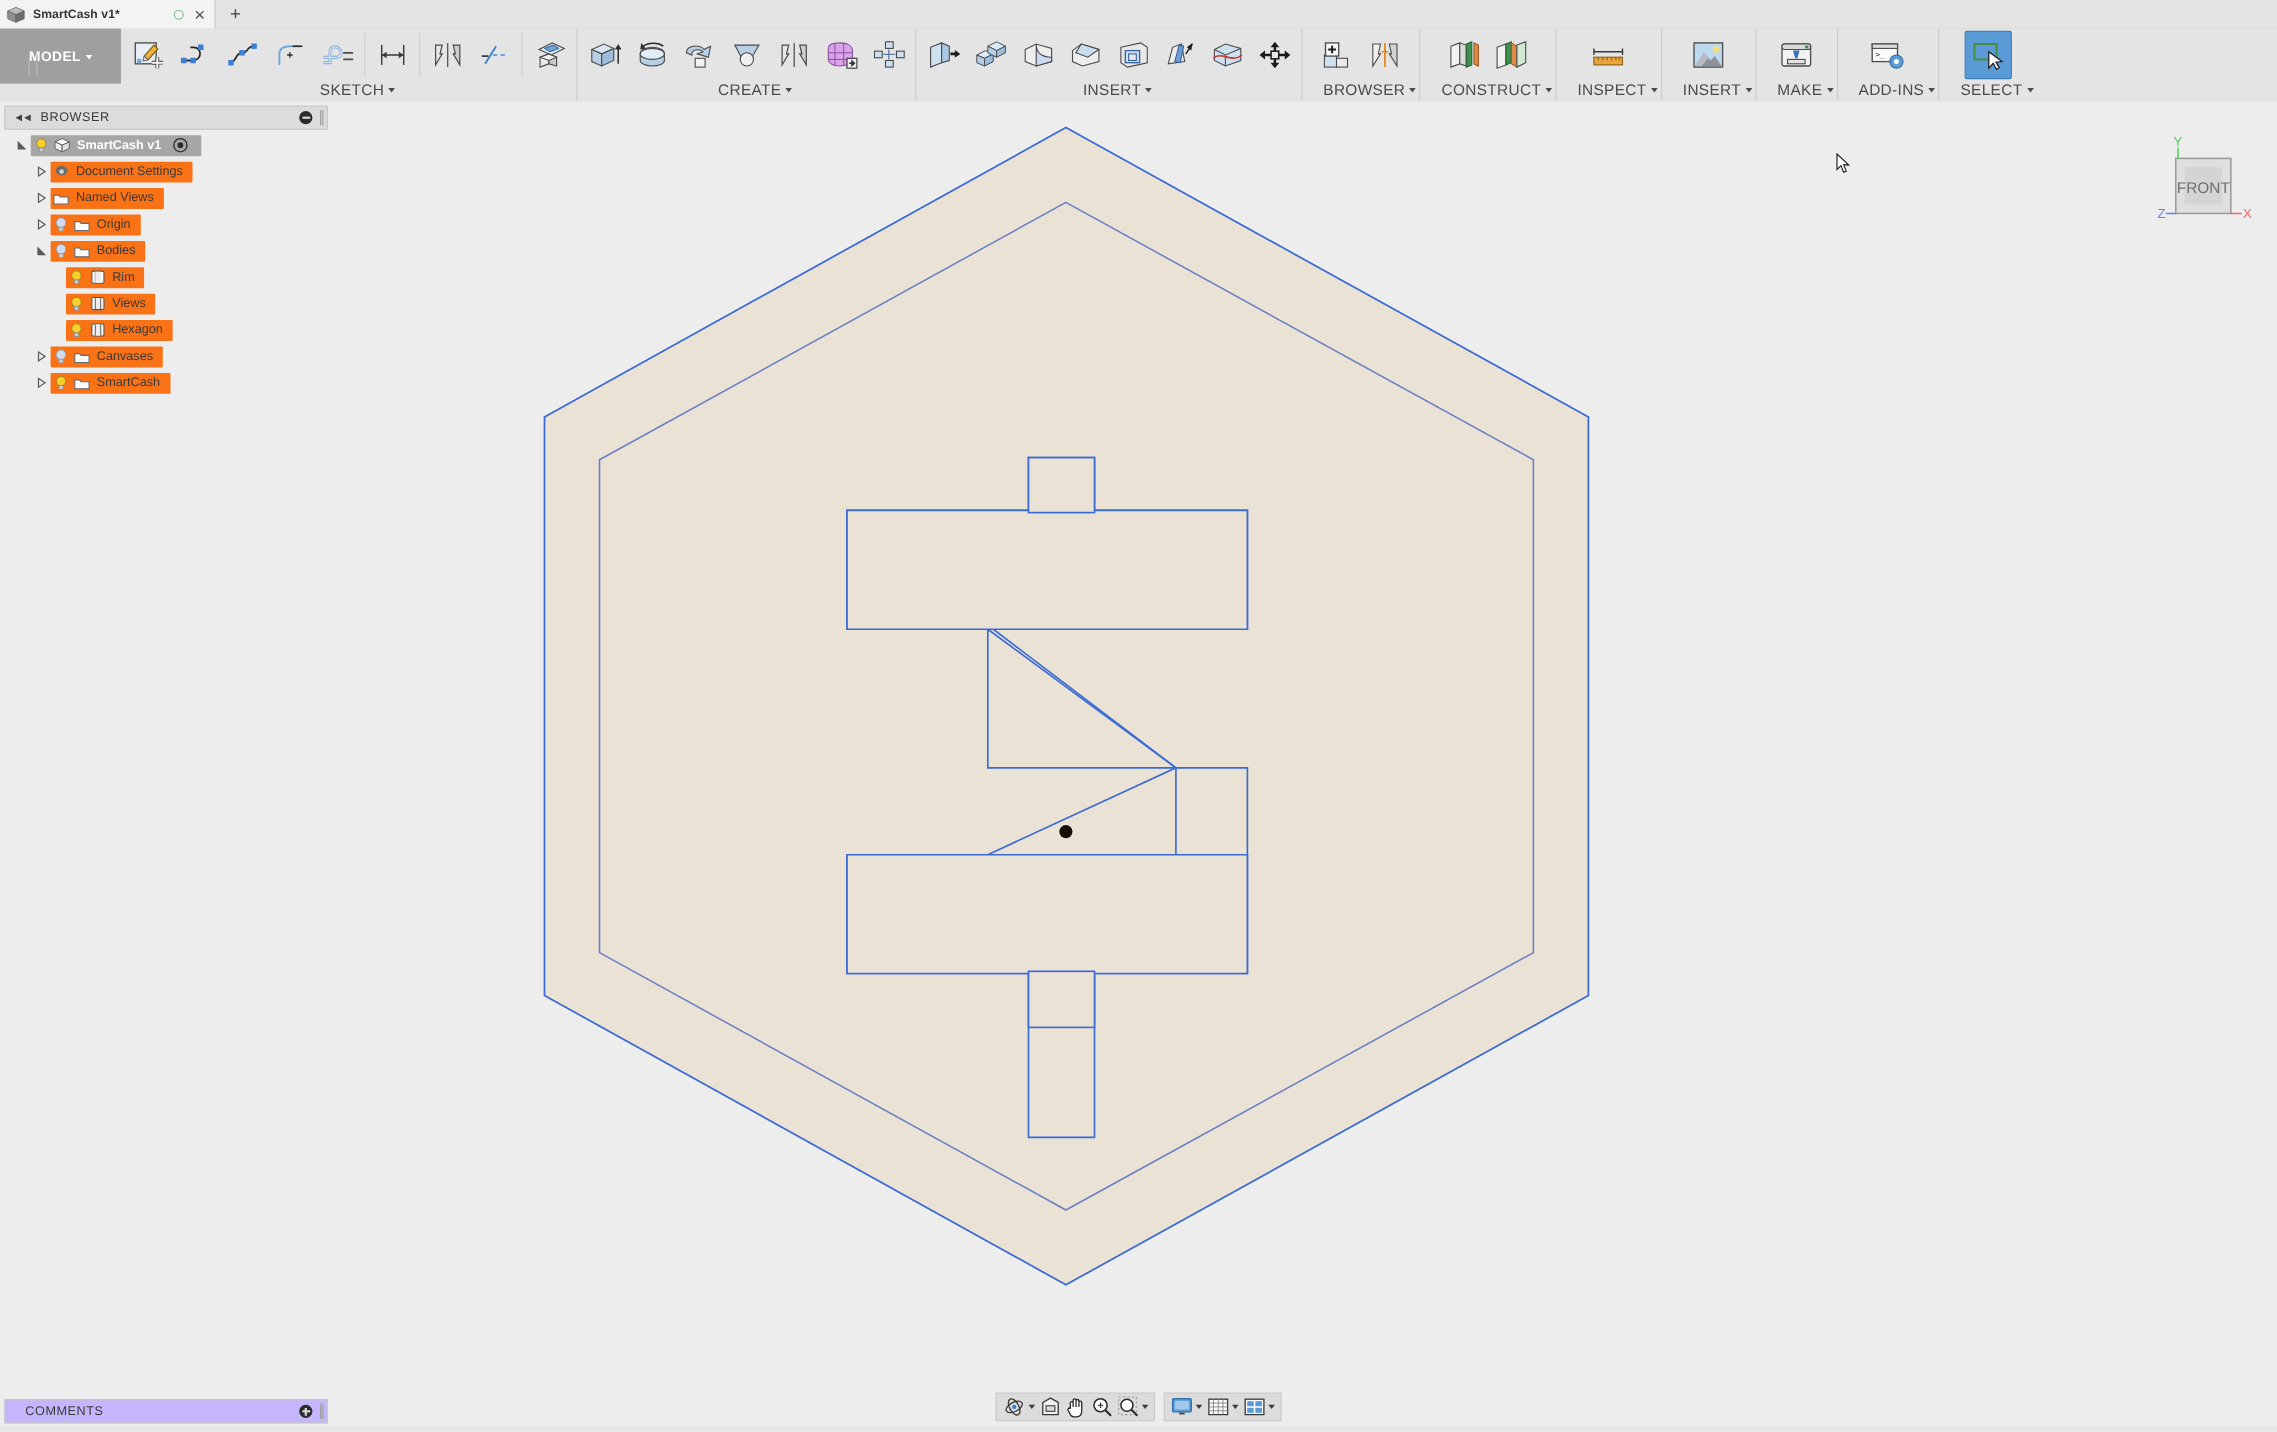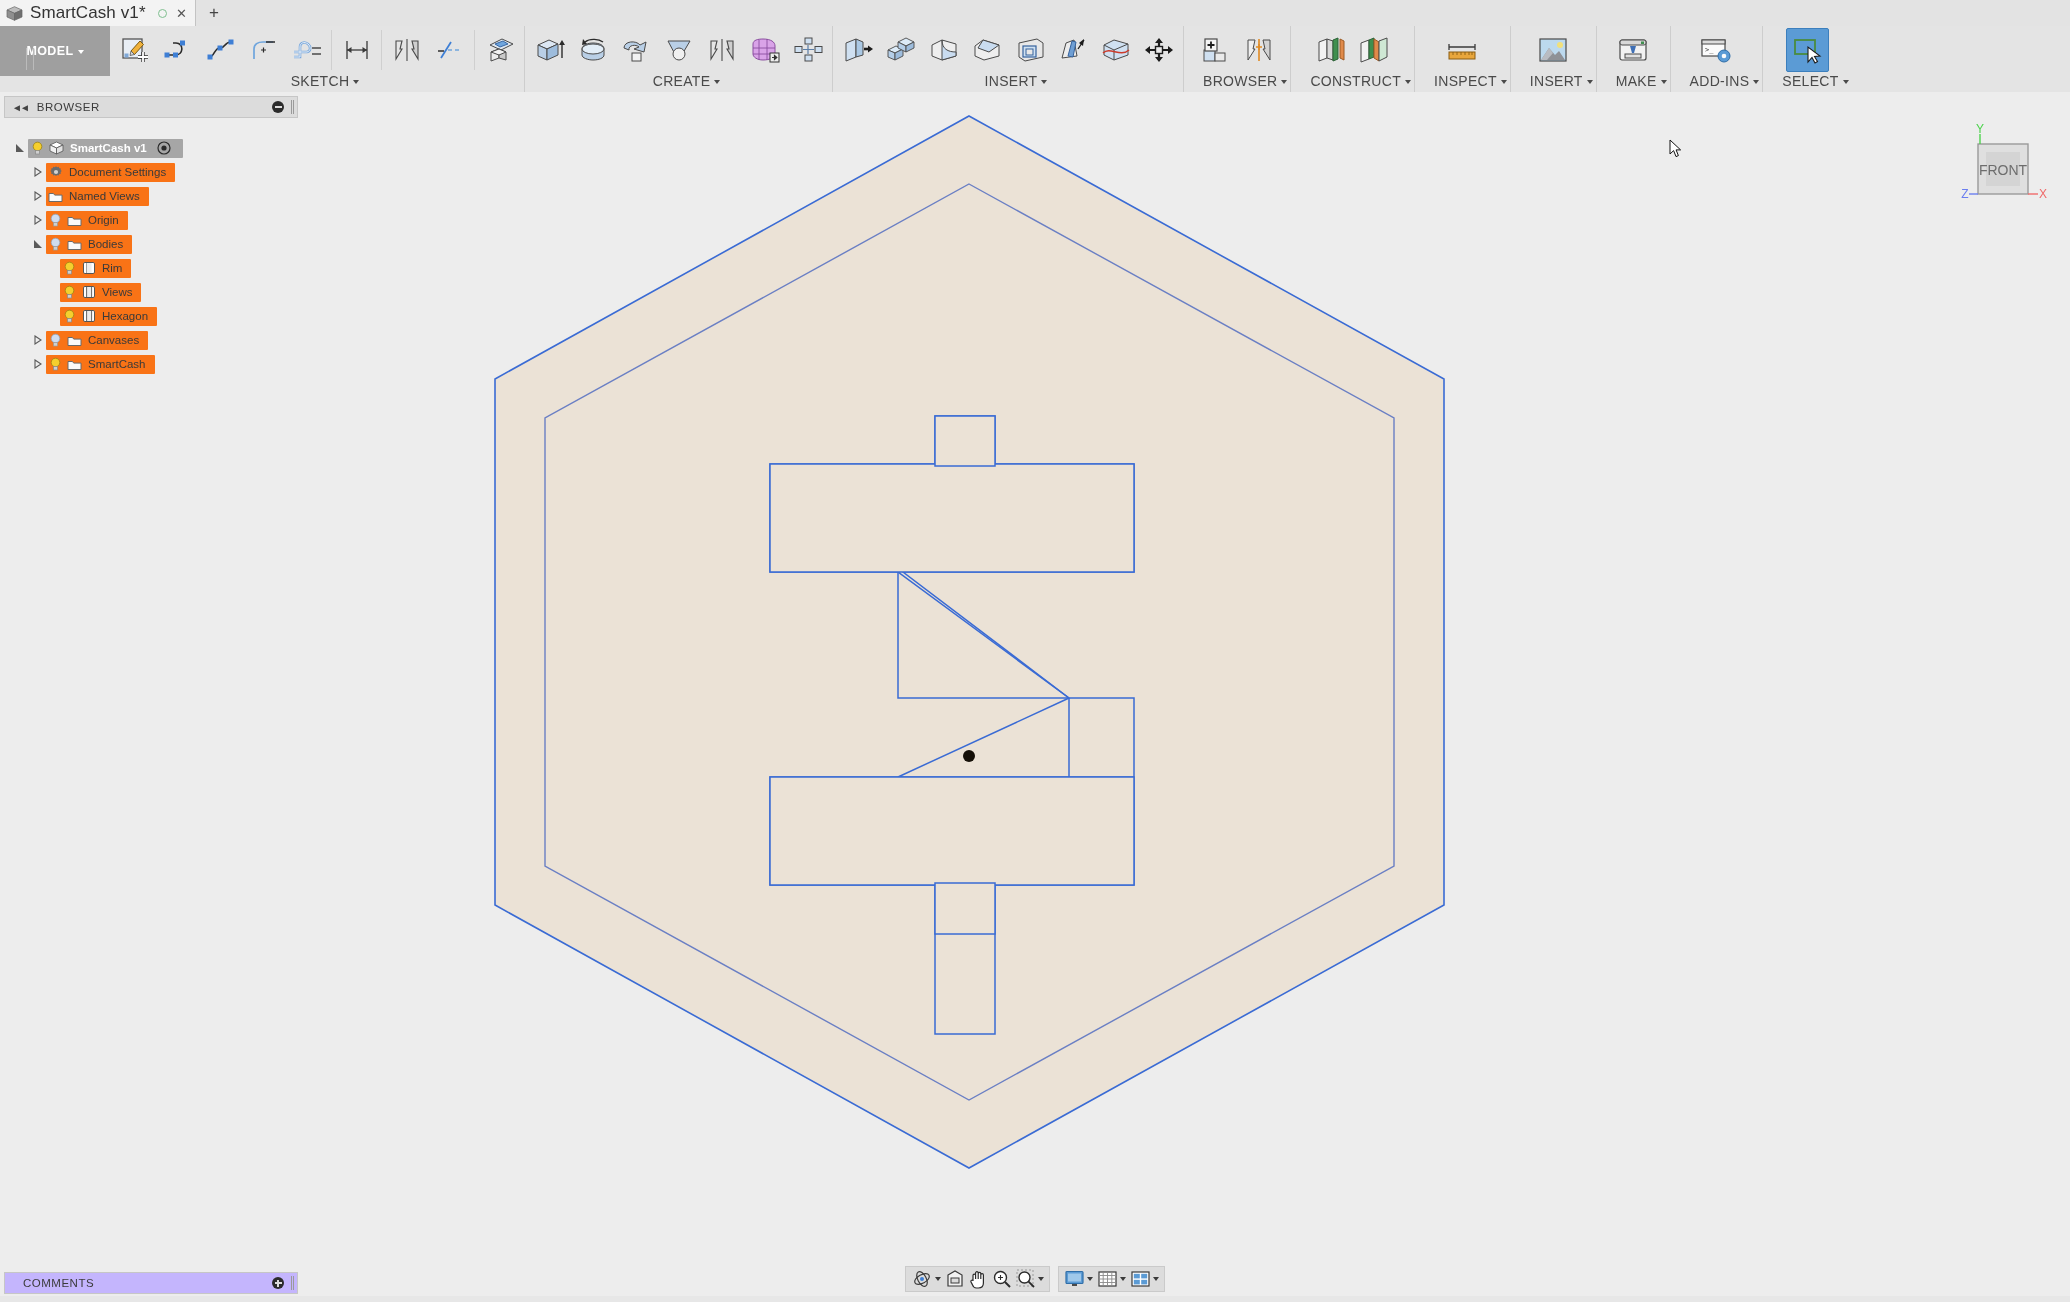--- a/index.html
+++ b/index.html
@@ -8,21 +8,21 @@
     background:#ededed;
     font-family:"Liberation Sans",sans-serif;
     -webkit-font-smoothing:antialiased;
   }
   .app{position:relative;width:2070px;height:1302px;}
 
   
   .tabbar{position:absolute;left:0;top:0;width:2070px;height:26px;background:#e3e3e3;border-bottom:1px solid #c8c8c8;}
   .tab{position:absolute;left:0;top:0;height:26px;width:196px;background:#f3f3f3;border-right:1px solid #c3c3c3;display:flex;align-items:center;box-sizing:border-box;padding:0 6px;}
   .tab-cube{width:17px;height:15px;margin-right:7px;flex:0 0 auto;}
-  .tab-title{font-size:17px;color:#333;font-weight:normal;letter-spacing:.1px;white-space:nowrap;}
+  .tab-title{font-size:11px;color:#333;font-weight:bold;letter-spacing:.1px;white-space:nowrap;}
   .tab-dot{margin-left:auto;width:9px;height:9px;border-radius:50%;border:1.4px solid #7fbf8f;box-sizing:border-box;}
   .tab-close{margin-left:9px;margin-right:2px;font-size:13px;color:#555;line-height:1;cursor:default;}
   .tab-new{position:absolute;left:200px;top:0;width:28px;height:26px;display:flex;align-items:center;justify-content:center;font-size:17px;color:#444;}
 
   
   .ribbon{position:absolute;left:0;top:26px;width:2070px;height:66px;background:#e4e4e4;border-bottom:1px solid #c4c4c4;}
   .model-btn{position:absolute;left:0;top:0;width:110px;height:50px;background:#9f9f9f;display:flex;align-items:center;justify-content:center;}
   .model-grip{position:absolute;left:26px;top:22px;width:6px;height:22px;border-left:1.5px solid #bbb;border-right:1.5px solid #bbb;}
   .model-label{font-size:12.5px;font-weight:bold;color:#fff;letter-spacing:.4px;}
   .caret{display:inline-block;width:0;height:0;border-left:3.5px solid transparent;border-right:3.5px solid transparent;border-top:4.5px solid currentColor;margin-left:4px;vertical-align:middle;}
@@ -38,21 +38,21 @@
   .sep{width:1px;height:40px;background:#cfcfcf;margin:0 3px;align-self:center;}
 
   
   .browser-head{position:absolute;left:4px;top:96px;width:294px;height:22px;background:#dcdcdc;border:1px solid #c6c6c6;box-sizing:border-box;display:flex;align-items:center;}
   .bh-arrows{font-size:10px;color:#444;margin:0 9px 0 7px;letter-spacing:-2px;}
   .bh-title{font-size:11.5px;color:#3b3b3b;letter-spacing:.5px;}
   .bh-min{margin-left:auto;margin-right:7px;width:12px;height:12px;border-radius:50%;background:#2b2b2b;position:relative;}
   .bh-min:after{content:"";position:absolute;left:2.5px;top:5px;width:7px;height:2px;background:#dcdcdc;}
   .bh-grip{width:1px;height:14px;border-left:1px solid #9a9a9a;border-right:1px solid #9a9a9a;margin-right:3px;}
 
-  .tree{position:absolute;left:4px;top:136px;width:294px;}
+  .tree{position:absolute;left:4px;top:120px;width:294px;}
   .trow{display:flex;align-items:center;height:24px;position:relative;}
   .tw{display:flex;align-items:center;height:19px;background:#f97316;border-radius:1px;padding-right:9px;}
   .tw.root{background:#a6a6a6;}
   .tw.root .tlabel{color:#fff;font-weight:bold;}
   .twist{width:16px;height:19px;display:flex;align-items:center;justify-content:center;flex:0 0 auto;}
   .tlabel{font-size:11.5px;color:#3a3a3a;white-space:nowrap;margin-left:4px;}
   .ticon{width:19px;height:19px;display:flex;align-items:center;justify-content:center;flex:0 0 auto;}
 
   
   .canvas{position:absolute;left:0;top:92px;width:2070px;height:1180px;background:#ededed;}

